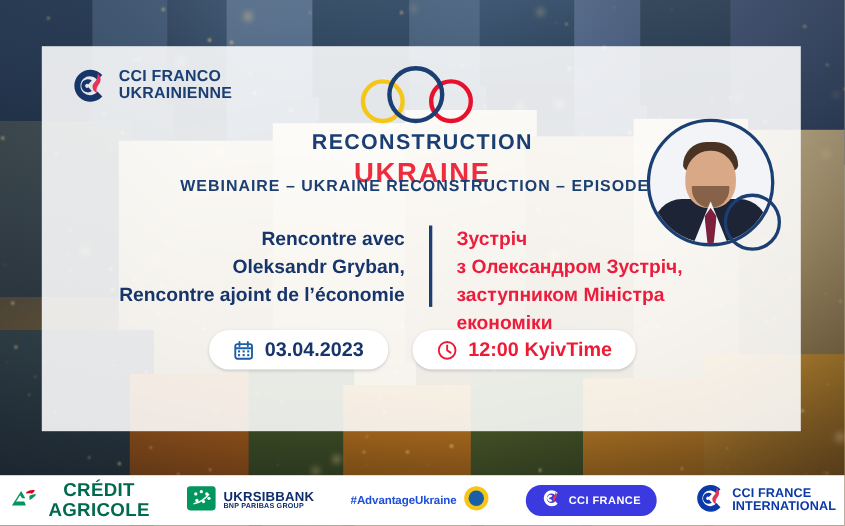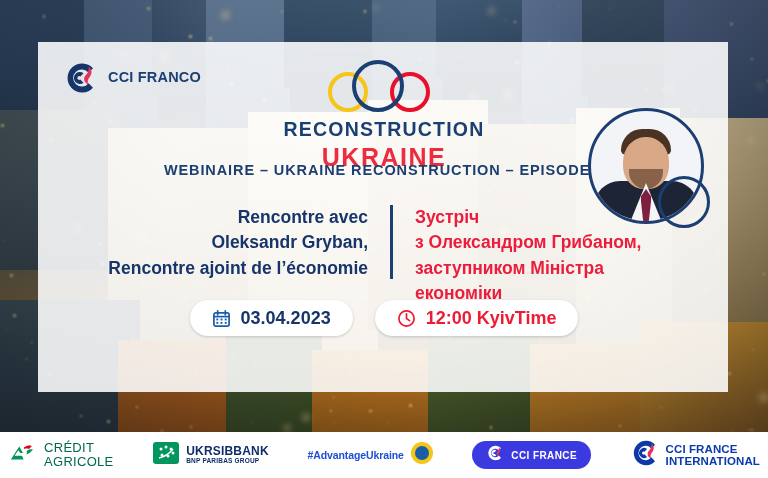--- a/index.html
+++ b/index.html
@@ -144,21 +144,21 @@
 
   
   .footer {
     position:absolute; left:0; right:0; bottom:0; height:46px;
     background:#ffffff; display:flex; align-items:center;
     justify-content:space-between; padding:0 8px; gap:4px;
   }
   .fitem { display:flex; align-items:center; gap:6px; }
   .fi-txt { line-height:1.05; }
 
-  .ca-txt div { color:#006a4e; font-weight:normal; font-size:13px; letter-spacing:.3px; }
+  .ca-txt div { color:#006a4e; font-weight:bold; font-size:17px; letter-spacing:.3px;text-align:center; }
   .usb-txt .l1 { color:#0f2d6b; font-weight:bold; font-size:12px; letter-spacing:.2px; }
   .usb-txt .l2 { color:#0f2d6b; font-weight:bold; font-size:6.5px; letter-spacing:.2px; margin-top:1px; }
   .moe-txt div { color:#1b2a4a; font-weight:bold; font-size:8px; letter-spacing:.2px; }
   .adv-txt { color:#1d4ed8; font-weight:bold; font-size:10.5px; letter-spacing:-.1px; }
   .ccifr-pill {
     background:#3b3ae0; border-radius:16px; height:28px; padding:0 14px;
     display:flex; align-items:center; gap:7px;
   }
   .ccifr-pill .lbl { color:#fff; font-weight:bold; font-size:10px; letter-spacing:.4px; }
   .ccii-txt div { color:#0b3aa8; font-weight:bold; font-size:11.5px; letter-spacing:.1px; }
@@ -446,20 +446,21 @@
   <div class="cciFU">
     <span class="mark">
       <svg width="36" height="36" viewBox="0 0 36 36">
         <path d="M30 8.2A14.6 14.6 0 1 0 30 27.8L25.6 23.2A8.6 8.6 0 1 1 25.6 12.8Z" fill="#16366a"></path>
         <path d="M20.5 13.2a6 6 0 1 0 0 9.6l-3.2-3.4a1.8 1.8 0 1 1 0-2.8Z" fill="#16366a"></path>
         <path d="M25.8 6.5c2.6 2.4 3.4 5.4 2.2 8.2-1 2.4-3.3 4-3.3 6.8 0 1.7.8 3 .8 3s-4.4-1.2-4.4-5.4c0-3.4 2.9-4.6 3.9-7.2 1-2.6.8-5.4.8-5.4Z" fill="#e4345a"></path>
       </svg>
     </span>
     <span class="txt fi-txt">
       <div>CCI FRANCO</div>
+      <div>UKRAINIENNE</div>
     </span>
   </div>
 
   <div class="ruLogo">
     <div class="ruRings">
       <span class="ring y"></span>
       <span class="ring r"></span>
       <span class="ring b"></span>
     </div>
     <div class="ruWord1">RECONSTRUCTION</div>
@@ -470,21 +471,21 @@
 
   <div class="heads">
     <div class="head-fr">
       <div>Rencontre avec</div>
       <div>Oleksandr Gryban,</div>
       <div>Rencontre ajoint de l’économie</div>
     </div>
     <div class="vrule"></div>
     <div class="head-ua">
       <div>Зустріч</div>
-      <div>з Олександром Грибаном,</div>
+      <div>з Олександром Зустріч,</div>
       <div>заступником Міністра економіки</div>
     </div>
   </div>
 
   <div class="pills">
     <div class="pill date">
       <span class="ico">
         <svg width="19" height="19" viewBox="0 0 20 20">
           <rect x="2" y="4" width="16" height="14" rx="2" fill="none" stroke="#1b5ea8" stroke-width="1.8"></rect>
           <path d="M2 8h16" stroke="#1b5ea8" stroke-width="1.8"></path>

